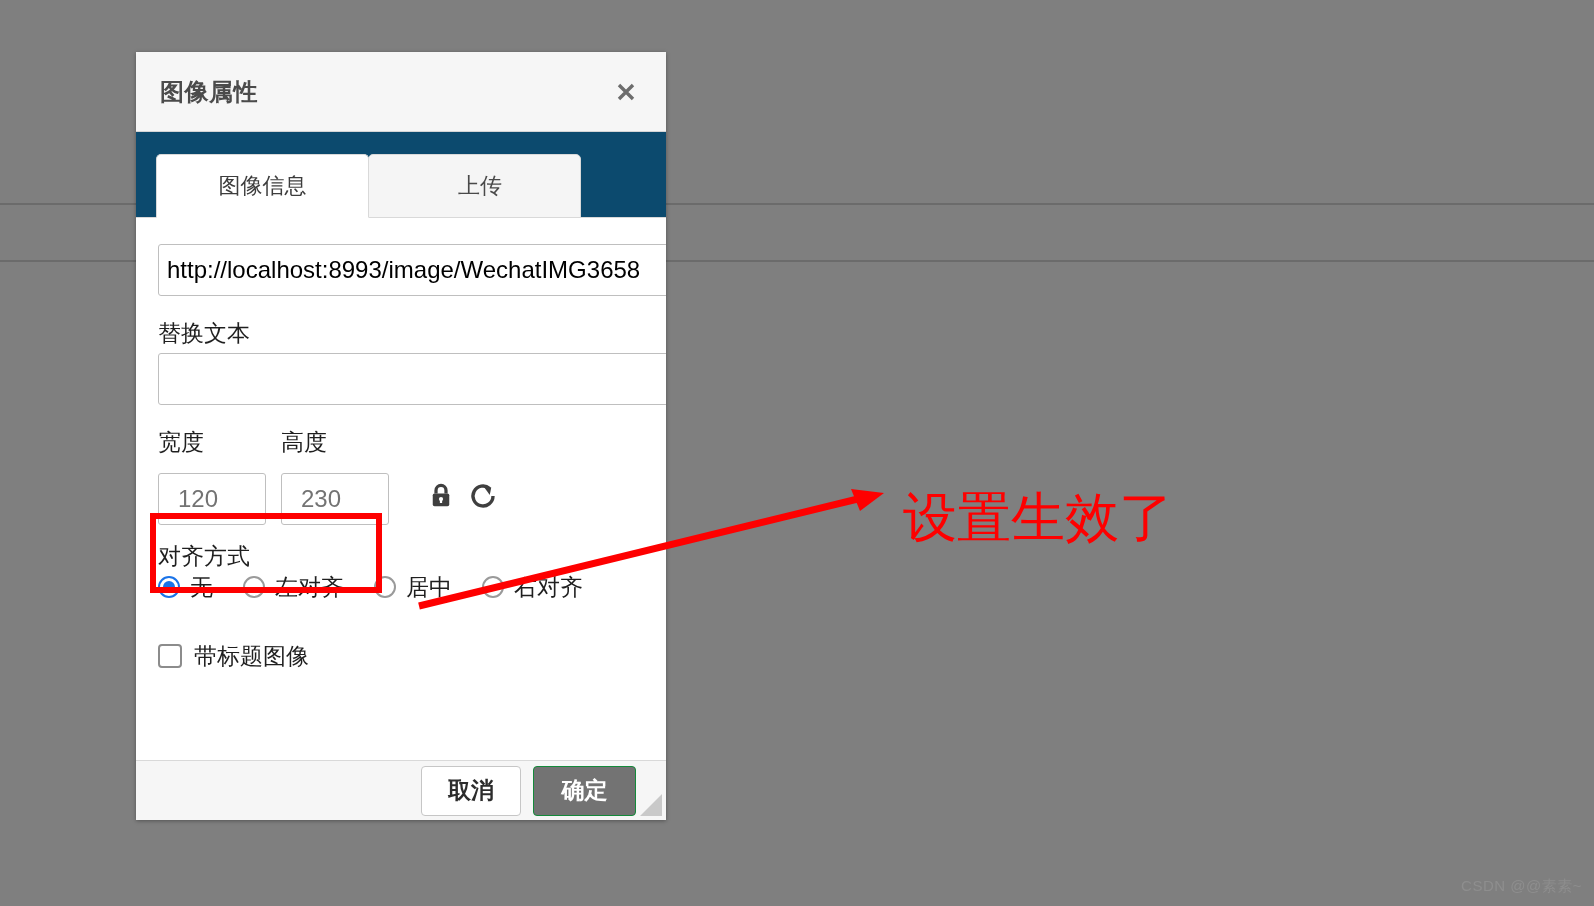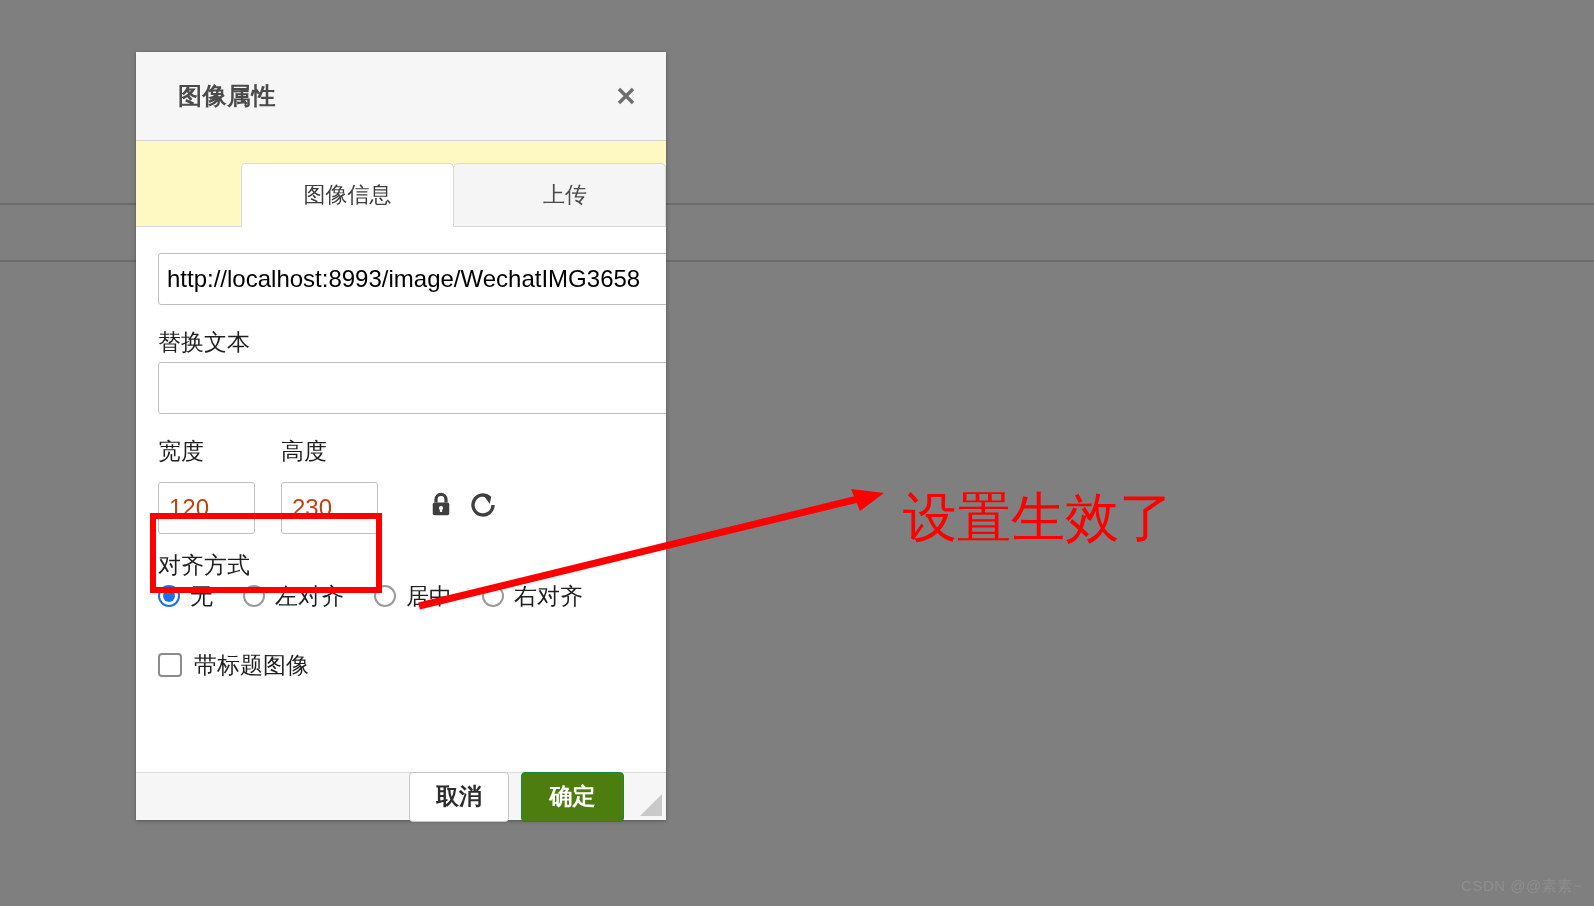--- a/index.html
+++ b/index.html
@@ -34,27 +34,27 @@
     width: 530px;
     height: 768px;
     background: #ffffff;
     box-shadow: 0 1px 4px rgba(0,0,0,.35);
     z-index: 5;
     display: flex;
     flex-direction: column;
   }
 
   .dialog-header {
-    height: 89px;
+    height: 80px;
     background: #f6f6f6;
     border-bottom: 1px solid #d5d5d5;
     display: flex;
     align-items: center;
     justify-content: space-between;
-    padding: 0 22px 0 42px;
+    padding: 0 22px 0 24px;
     box-sizing: border-box;
     flex: 0 0 auto;
   }
   .dialog-title {
     font-size: 24px;
     color: #4b4b4b;
     font-weight: bold;
     letter-spacing: .5px;
   }
   .close-btn {
@@ -70,22 +70,21 @@
 
   
   .tabs {
     flex: 0 0 auto;
     height: 86px;
     padding: 22px 0 0 20px;
     box-sizing: border-box;
     display: flex;
     align-items: flex-end;
     position: relative;
-    background: #fef9c3;
-    justify-content: flex-end;
+    background: #0c4a6e;
   }
   .tabs::after {
     content: "";
     position: absolute;
     left: 0; right: 0; bottom: 0;
     height: 1px;
     background: #d9d9d9;
   }
   .tab {
     width: 213px;
@@ -145,28 +144,28 @@
   
   .size-row {
     display: flex;
     align-items: flex-end;
     gap: 0;
     position: relative;
     margin-top: 10px;
   }
   .size-col { width: 105px; margin-right: 18px; }
   .size-input {
-    width: 97px;
+    width: 108px;
     height: 52px;
     border: 1px solid #bfbfbf;
     border-radius: 3px;
     box-sizing: border-box;
     font-size: 24px;
-    color: #c2410c;
-    padding: 0 10px;
+    color: #737373;
+    padding: 0 19px;
     font-family: "Liberation Sans", sans-serif;
     background: #fff;
     outline: none;
   }
   .size-icons {
     display: flex;
     align-items: center;
     gap: 12px;
     padding-bottom: 10px;
     margin-left: 22px;
@@ -241,27 +240,27 @@
     border-radius: 4px;
     box-sizing: border-box;
     background: #fff;
     margin-right: 12px;
     flex: 0 0 auto;
   }
 
   
   .dialog-footer {
     flex: 0 0 auto;
-    height: 48px;
+    height: 60px;
     background: #f6f6f6;
     border-top: 1px solid #d9d9d9;
     display: flex;
     align-items: center;
     justify-content: flex-end;
-    padding: 0 42px 0 0;
+    padding: 0 30px 0 0;
     box-sizing: border-box;
     position: relative;
   }
   .btn {
     font-size: 23px;
     border-radius: 4px;
     box-sizing: border-box;
     cursor: pointer;
     font-family: "Liberation Sans", sans-serif;
     line-height: 1;
@@ -271,21 +270,21 @@
     height: 50px;
     background: #ffffff;
     border: 1px solid #c6c6c6;
     color: #2c2c2c;
     font-weight: bold;
     margin-right: 12px;
   }
   .btn-ok {
     width: 103px;
     height: 50px;
-    background: #4d7c0f;
+    background: #737373;
     border: 1px solid #138a3a;
     color: #ffffff;
     font-weight: bold;
   }
   .resize-grip {
     position: absolute;
     right: 4px;
     bottom: 4px;
     width: 0;
     height: 0;

